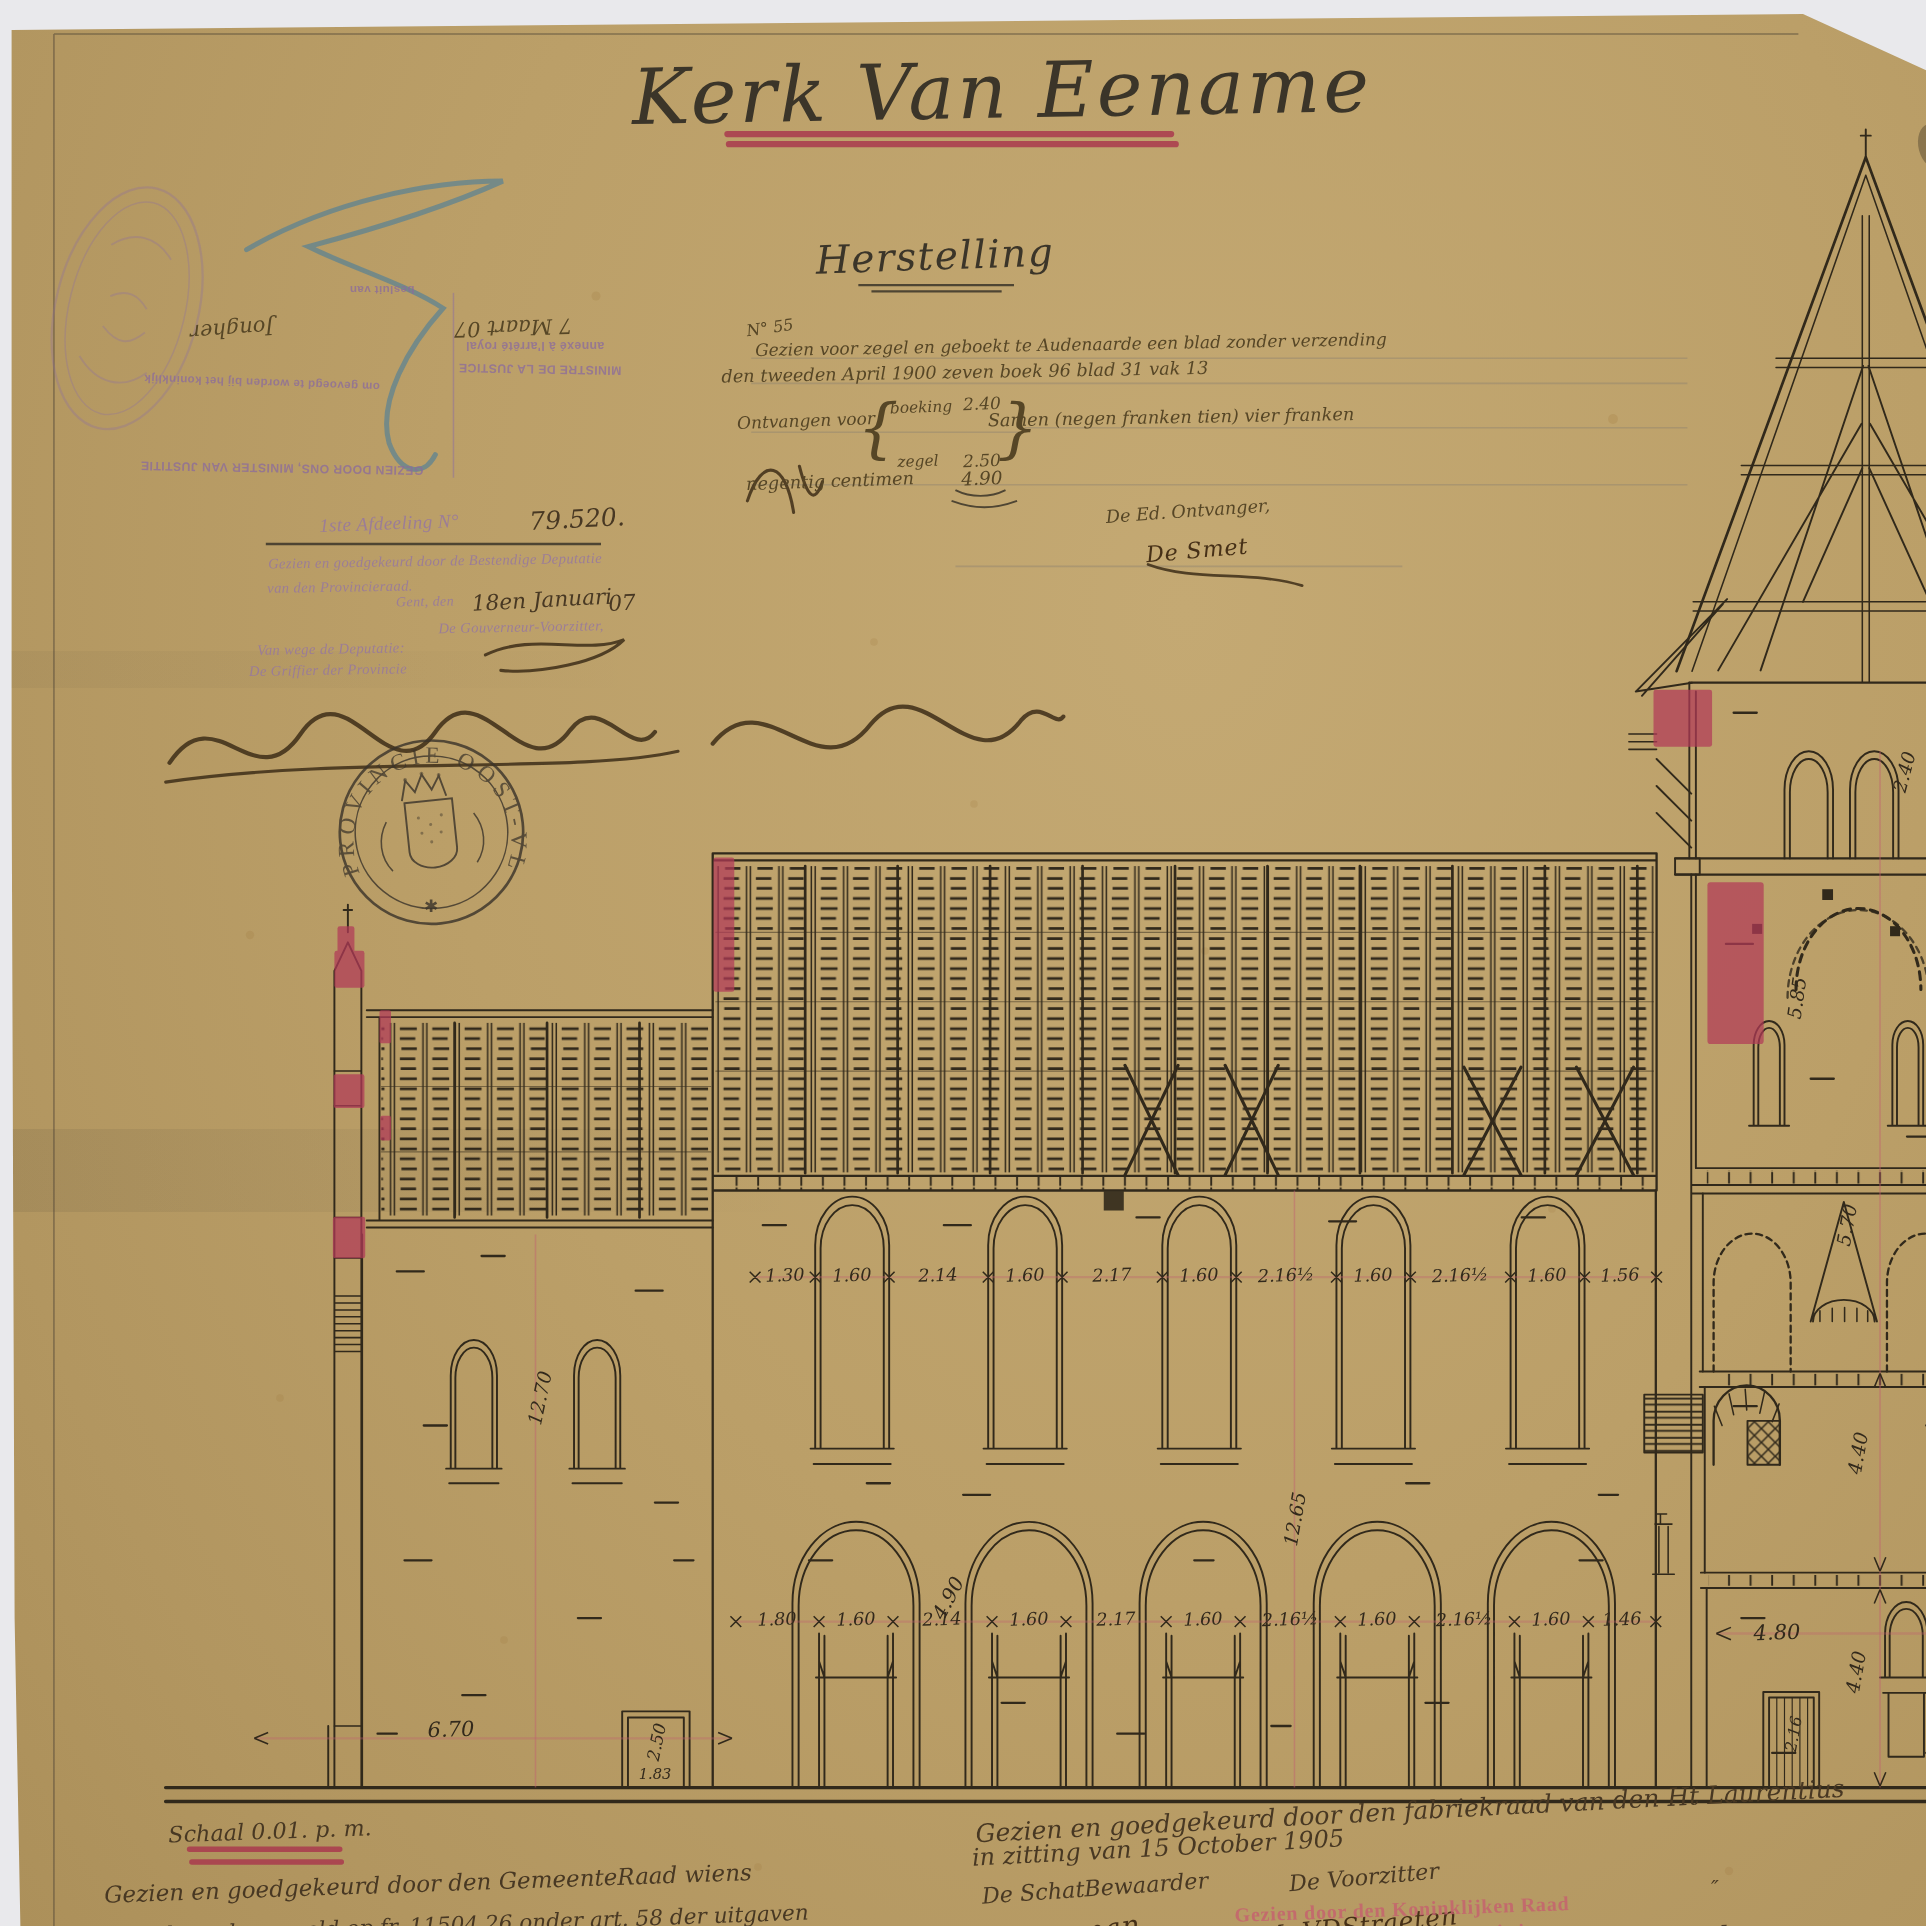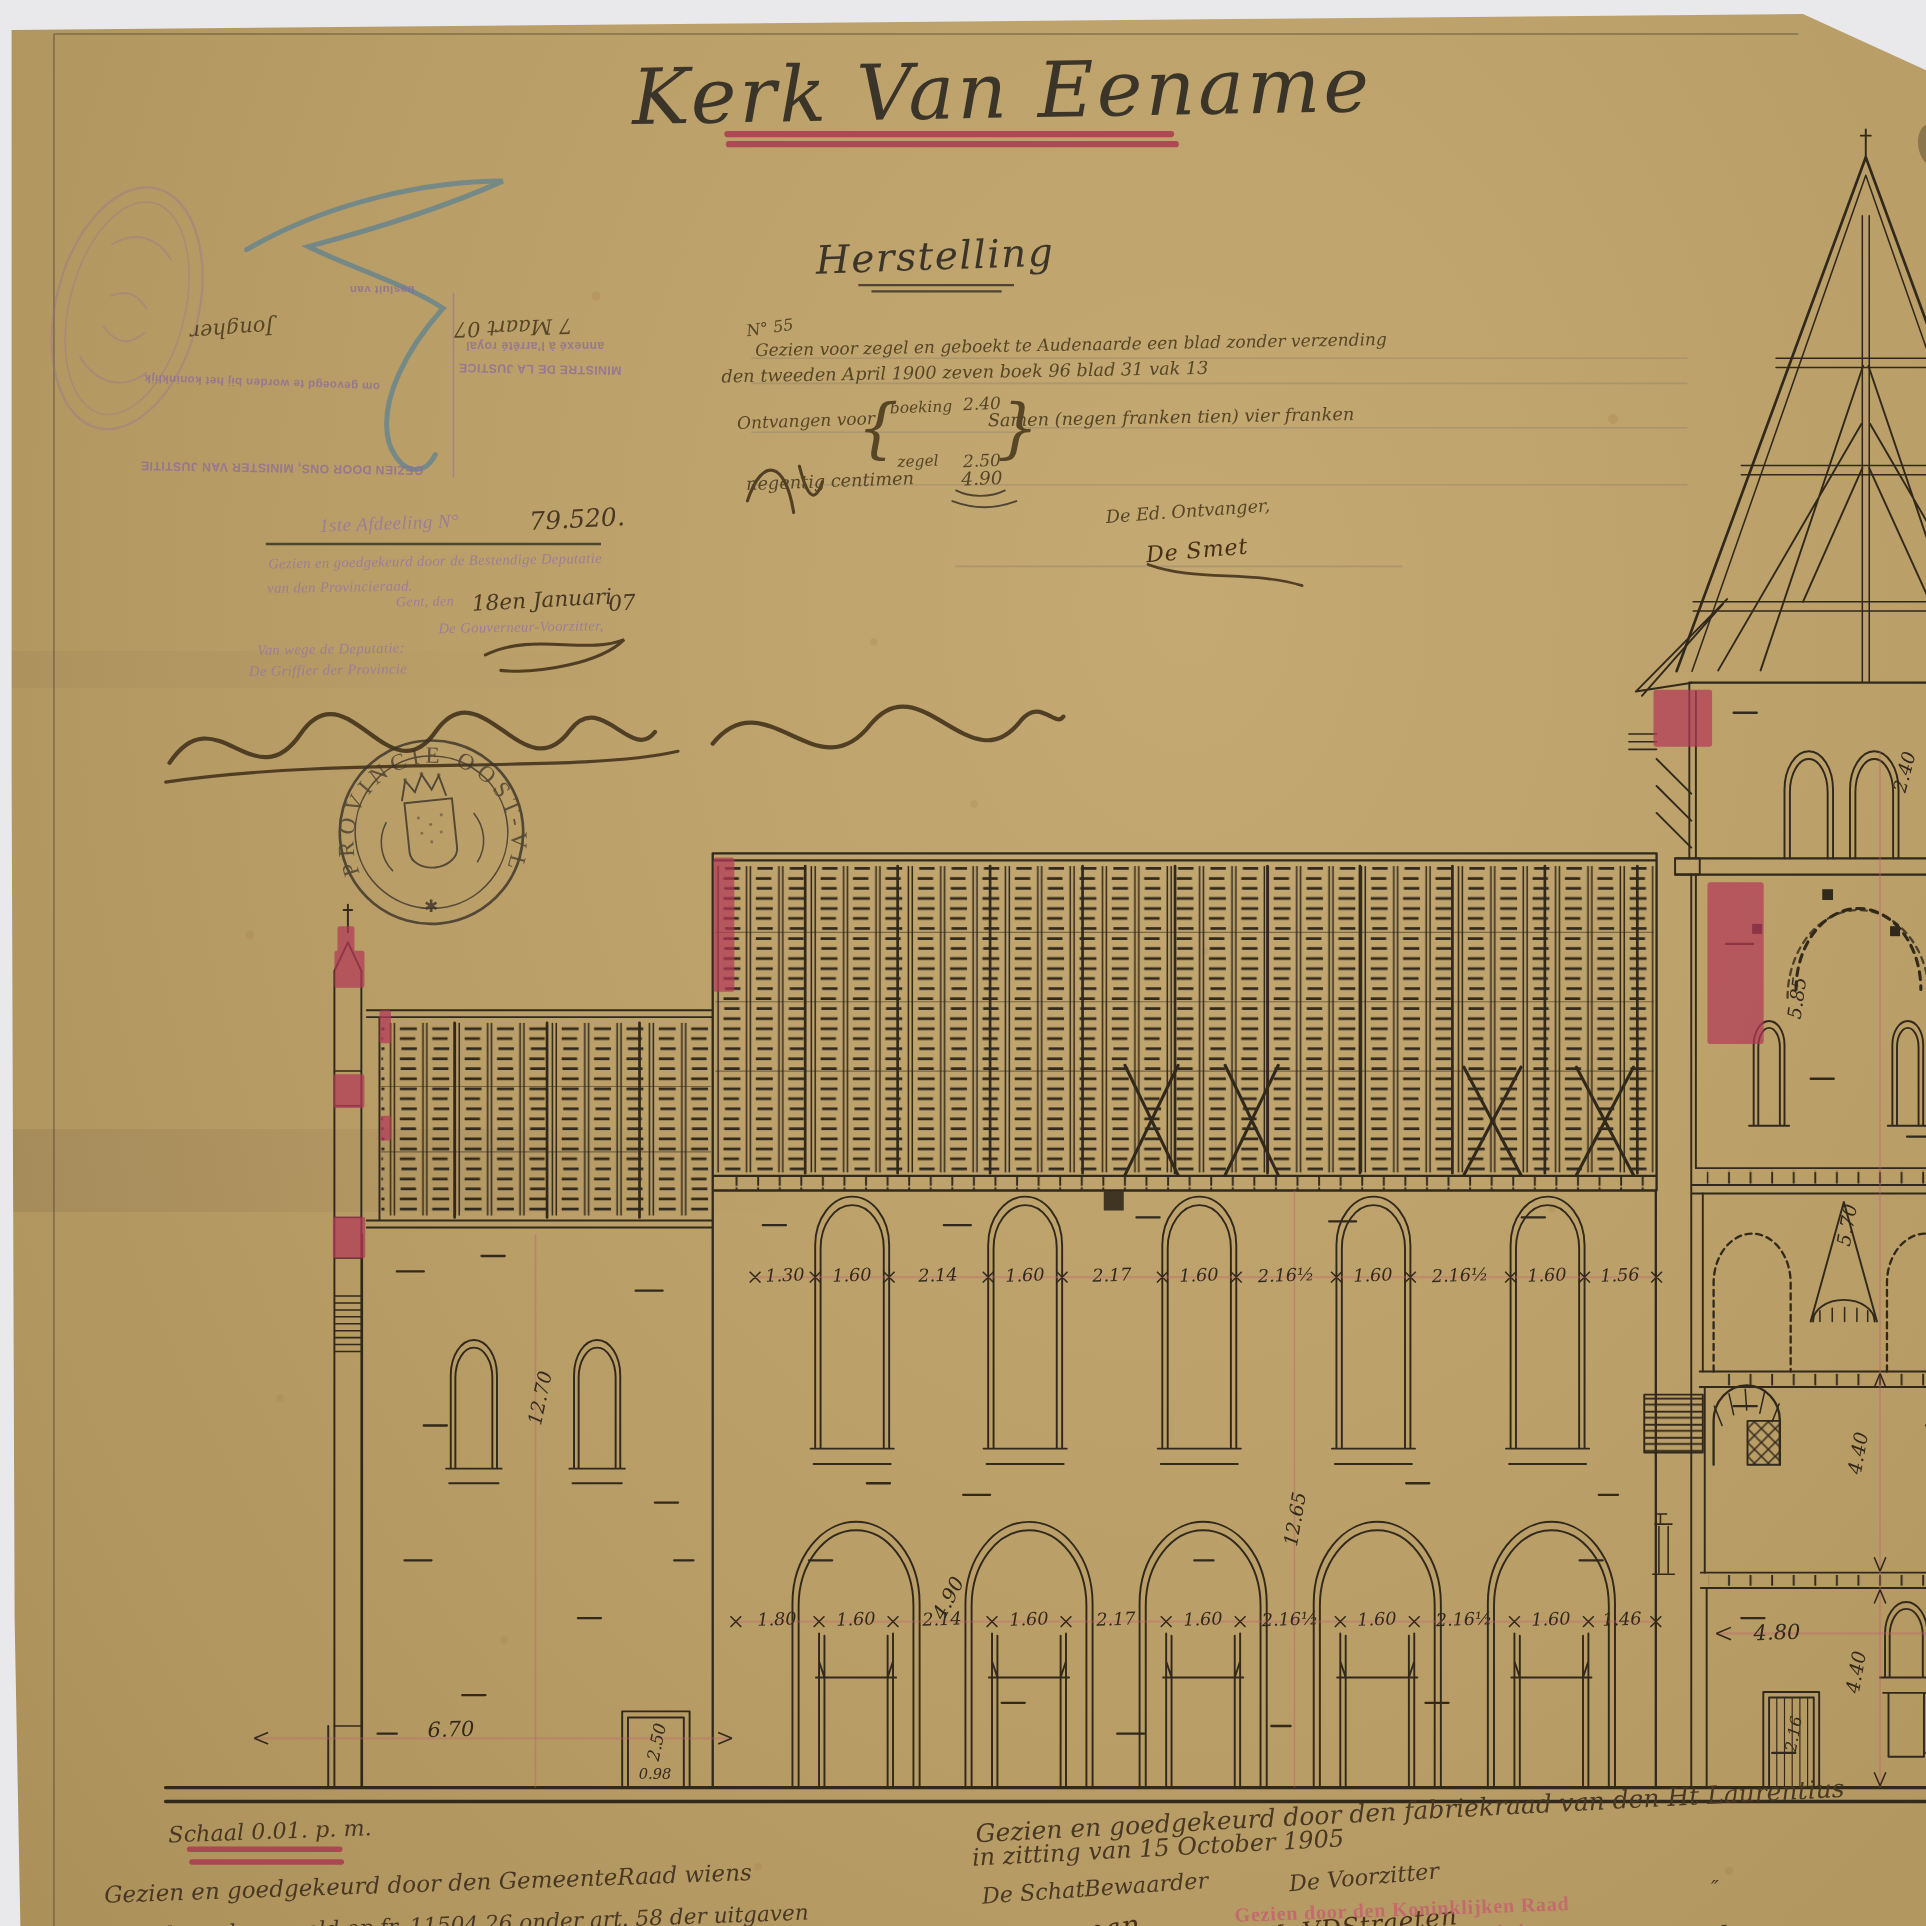--- a/index.html
+++ b/index.html
@@ -345,21 +345,21 @@
         <span class="txt dim" style="left: 1116px; top: 1620px; font-size: 17.7px; transform: translate(-50%, -50%) rotate(-2deg);">2.17</span>
         <span class="txt dim" style="left: 1203px; top: 1620px; font-size: 17.7px; transform: translate(-50%, -50%) rotate(-2deg);">1.60</span>
         <span class="txt dim" style="left: 1290px; top: 1620px; font-size: 17.7px; transform: translate(-50%, -50%) rotate(-2deg);">2.16½</span>
         <span class="txt dim" style="left: 1377px; top: 1620px; font-size: 17.7px; transform: translate(-50%, -50%) rotate(-2deg);">1.60</span>
         <span class="txt dim" style="left: 1464px; top: 1620px; font-size: 17.7px; transform: translate(-50%, -50%) rotate(-2deg);">2.16½</span>
         <span class="txt dim" style="left: 1551px; top: 1620px; font-size: 17.7px; transform: translate(-50%, -50%) rotate(-2deg);">1.60</span>
         <span class="txt dim" style="left: 1622px; top: 1620px; font-size: 17.7px; transform: translate(-50%, -50%) rotate(-2deg);">1.46</span>
         <span class="txt dim" style="left: 540px; top: 1398px; font-size: 19px; transform: translate(-50%, -50%) rotate(-78deg);">12.70</span>
         <span class="txt dim" style="left: 451px; top: 1730px; font-size: 21px; transform: translate(-50%, -50%) rotate(-2deg);">6.70</span>
         <span class="txt dim" style="left: 657px; top: 1742px; font-size: 17px; transform: translate(-50%, -50%) rotate(-78deg);">2.50</span>
-        <span class="txt dim" style="left: 655px; top: 1774px; font-size: 14.6px; transform: translate(-50%, -50%) rotate(0deg);">0.98</span>
+        <span class="txt dim" style="left: 655px; top: 1774px; font-size: 14.6px; transform: translate(-50%, -50%) rotate(0deg);">1.83</span>
         <span class="txt dim" style="left: 1295px; top: 1519px; font-size: 19px; transform: translate(-50%, -50%) rotate(-80deg);">12.65</span>
         <span class="txt dim" style="left: 948px; top: 1598px; font-size: 20px; transform: translate(-50%, -50%) rotate(-62deg);">4.90</span>
         <span class="txt dim" style="left: 1905px; top: 772px; font-size: 18.5px; transform: translate(-50%, -50%) rotate(-75deg);">2.40</span>
         <span class="txt dim" style="left: 1797px; top: 998px; font-size: 19px; transform: translate(-50%, -50%) rotate(-82deg);">5.85</span>
         <span class="txt dim" style="left: 1847px; top: 1225px; font-size: 19px; transform: translate(-50%, -50%) rotate(-80deg);">5.70</span>
         <span class="txt dim" style="left: 1858px; top: 1453px; font-size: 19px; transform: translate(-50%, -50%) rotate(-80deg);">4.40</span>
         <span class="txt dim" style="left: 1777px; top: 1633px; font-size: 21px; transform: translate(-50%, -50%) rotate(-2deg);">4.80</span>
         <span class="txt dim" style="left: 1856px; top: 1672px; font-size: 19px; transform: translate(-50%, -50%) rotate(-80deg);">4.40</span>
         <span class="txt dim" style="left: 1794px; top: 1734px; font-size: 16px; transform: translate(-50%, -50%) rotate(-80deg);">2.16</span>
         <span class="txt hwd" style="left: 270px; top: 1831px; font-size: 22.3px; transform: translate(-50%, -50%) rotate(-2deg);">Schaal 0.01. p. m.</span>

